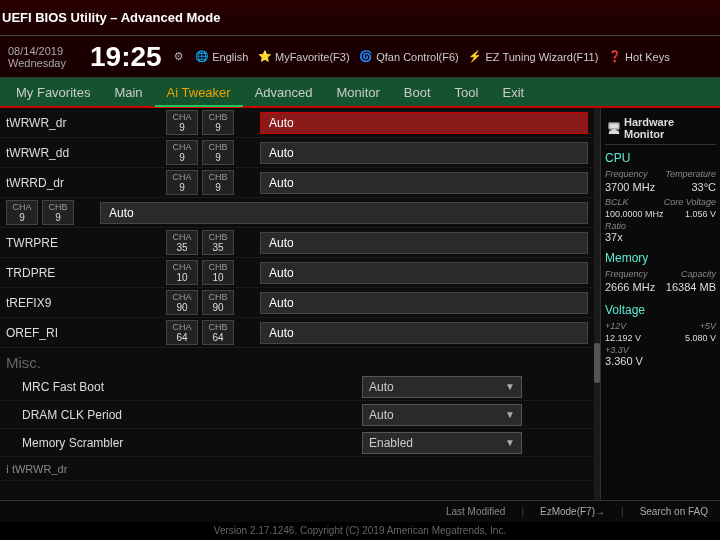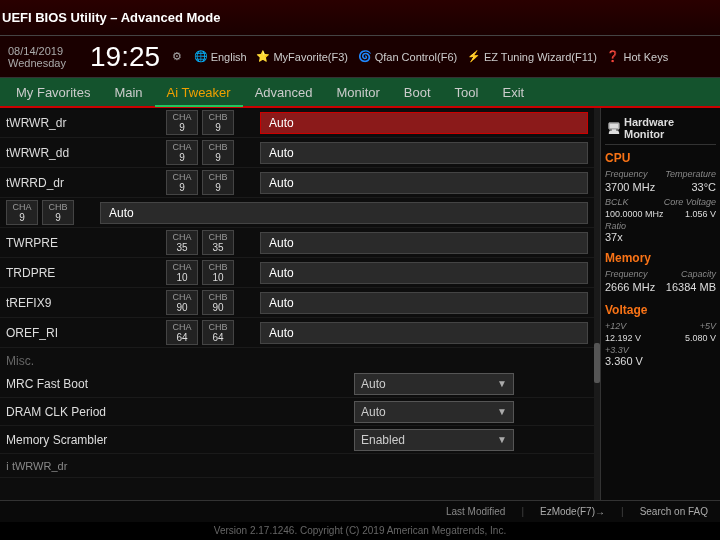--- a/index.html
+++ b/index.html
@@ -54,21 +54,21 @@
       display: flex;
       flex-direction: column;
       font-size: 11px;
       color: #aaa;
       min-width: 70px;
     }
 
     .time-display {
       font-size: 28px;
       color: #fff;
-      font-weight: normal;
+      font-weight: bold;
       line-height: 1;
     }
 
     .gear-icon {
       color: #aaa;
       font-size: 11px;
       cursor: pointer;
     }
 
     .top-icons {
@@ -189,32 +189,31 @@
       margin-left: 4px;
     }
 
     .setting-value.dark {
       background: #2a2a2a;
       border: 1px solid #444;
     }
 
     .section-label {
       padding: 6px 6px 2px;
-      font-size: 12px;
+      font-size: 15px;
       color: #666;
     }
 
     
     .dropdown-row {
       display: flex;
       align-items: center;
       border-bottom: 1px solid #1a1a1a;
       min-height: 28px;
-      padding: 2px 6px;
-      gap: 8px;
+      padding: 2px 22px;
     }
 
     .dropdown-name {
       width: 200px;
       font-size: 12px;
       color: #ddd;
       flex-shrink: 0;
     }
 
     .dropdown-select {
@@ -264,23 +263,23 @@
       display: flex;
       align-items: center;
       gap: 3px;
     }
 
     .sidebar-section {
       margin-bottom: 8px;
     }
 
     .sidebar-section-title {
-      color: #f97316;
+      color: #5eead4;
       font-size: 12px;
-      font-weight: bold;
+      font-weight: normal;
       margin-bottom: 4px;
       margin-top: 6px;
     }
 
     .sidebar-row {
       display: flex;
       justify-content: space-between;
       margin-bottom: 2px;
     }
 

